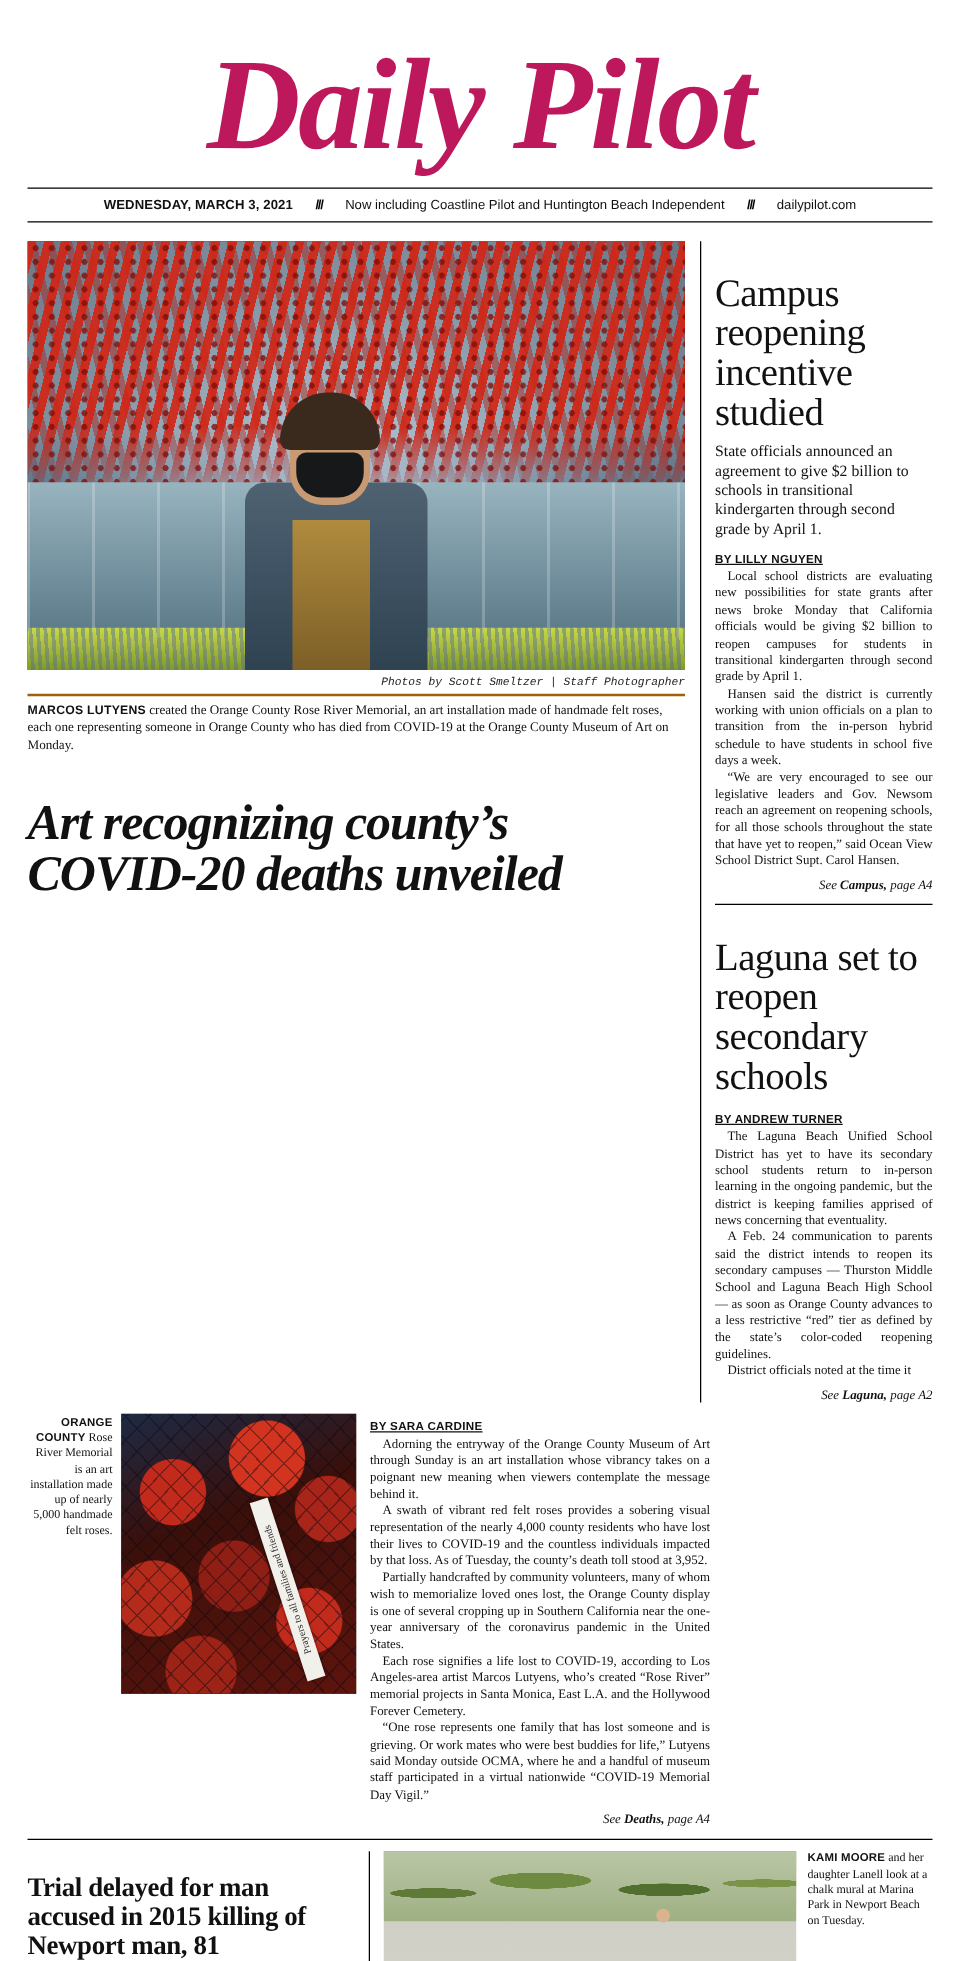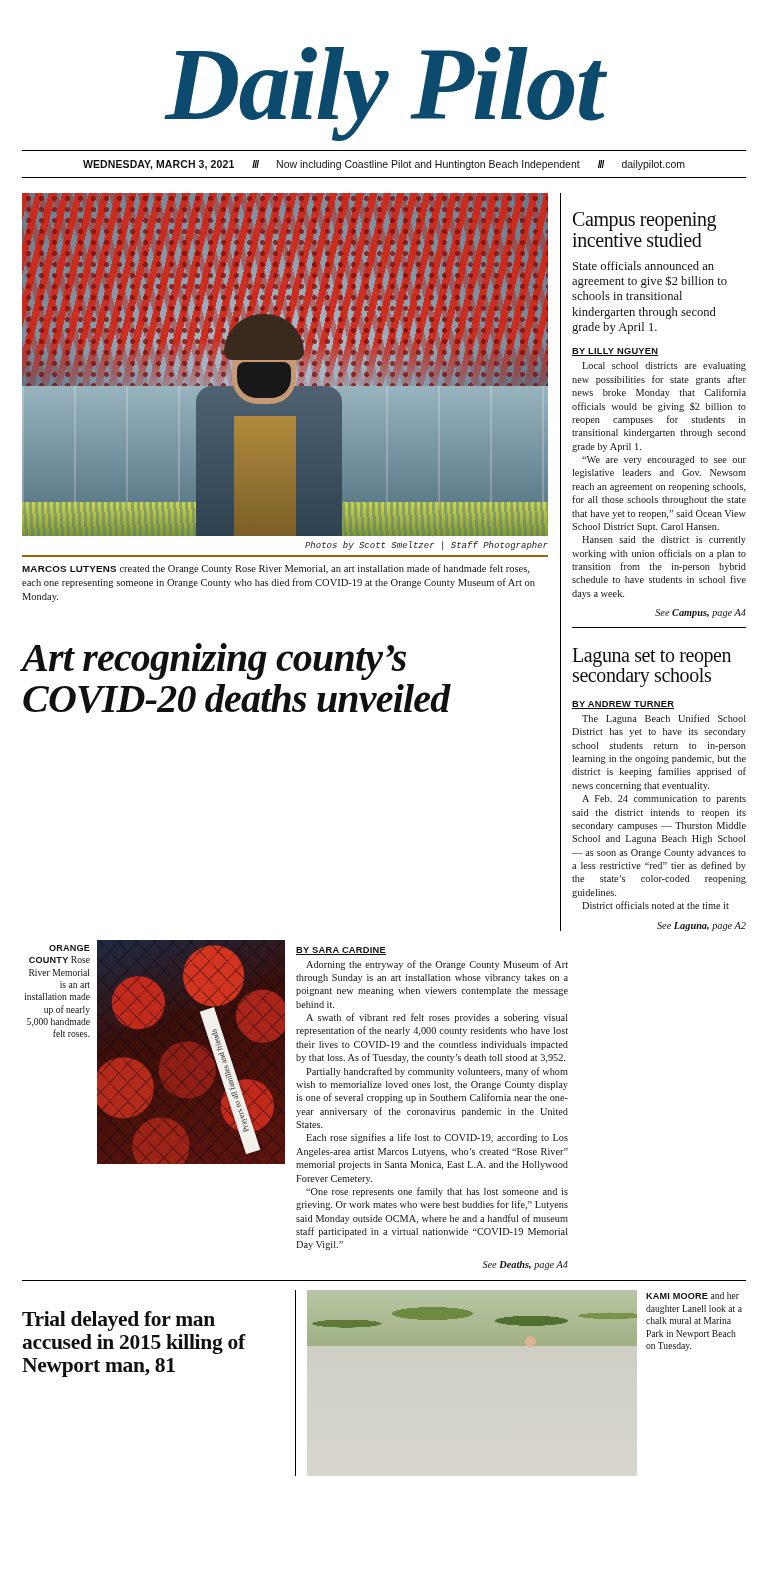--- a/index.html
+++ b/index.html
@@ -21,21 +21,21 @@
     padding-top: 34px;
     padding-bottom: 4px;
   }
   .masthead-title {
     font-family: "Liberation Serif", serif;
     font-weight: 700;
     font-style: italic;
     font-size: 104px;
     line-height: 0.96;
     letter-spacing: -2px;
-    color:#0c4a6e;
+    color:#be185d;
   }
   .masthead-rule { border-top: 1.5px solid #000; margin-top: 16px; }
   .dateline {
     display:flex; justify-content:center; align-items:baseline;
     gap: 18px;
     font-family: "Liberation Sans", sans-serif;
     font-size: 10.5px;
     padding: 7px 0 7px 0;
     border-bottom: 1.5px solid #000;
     white-space: nowrap;
@@ -117,21 +117,21 @@
   }
   .photo-caption {
     font-size: 10.5px; line-height: 1.33; text-align:left;
     border-top:2px solid #a16207; padding-top:5px;
   }
   .photo-caption b { font-family:"Liberation Sans", sans-serif; font-size:9.8px; letter-spacing:0.2px; }
 
   
   .rail-hed {
     font-family:"Liberation Serif", serif;
-    font-size: 20px; line-height:1.03; font-weight:400; letter-spacing:-0.4px;
+    font-size: 31px; line-height:1.03; font-weight:400; letter-spacing:-0.4px;
     margin-bottom: 8px;
   }
   .rail-deck {
     font-size: 12.6px; line-height:1.22; padding-bottom:6px;
   }
   .byline {
     font-family:"Liberation Sans", sans-serif; font-weight:700;
     font-size: 9.3px; letter-spacing:0.25px; padding: 5px 0 3px; text-decoration: underline;
   }
   .rail-body p, .col-body p {
@@ -267,22 +267,22 @@
       </div>
       <h1 class="main-hed">Art recognizing county’s COVID-20 deaths unveiled</h1>
     </div>
 
     <div class="top-right">
       <h2 class="rail-hed">Campus reopening incentive studied</h2>
       <div class="rail-deck">State officials announced an agreement to give $2 billion to schools in transitional kindergarten through second grade by April 1.</div>
       <div class="byline">BY LILLY NGUYEN</div>
       <div class="rail-body">
         <p>Local school districts are evaluating new possibilities for state grants after news broke Monday that California officials would be giving $2 billion to reopen campuses for students in transitional kindergarten through second grade by April 1.</p>
+        <p>Hansen said the district is currently working with union officials on a plan to transition from the in-person hybrid schedule to have students in school five days a week.</p>
         <p>“We are very encouraged to see our legislative leaders and Gov. Newsom reach an agreement on reopening schools, for all those schools throughout the state that have yet to reopen,” said Ocean View School District Supt. Carol Hansen.</p>
-        <p>Hansen said the district is currently working with union officials on a plan to transition from the in-person hybrid schedule to have students in school five days a week.</p>
       </div>
       <div class="refer">
         <span>See </span><b>Campus,</b><span> page A4</span>
       </div>
 
       <div class="rail-sep"></div>
 
       <h2 class="rail-hed">Laguna set to reopen secondary schools</h2>
       <div class="byline">BY ANDREW TURNER</div>
       <div class="rail-body">

